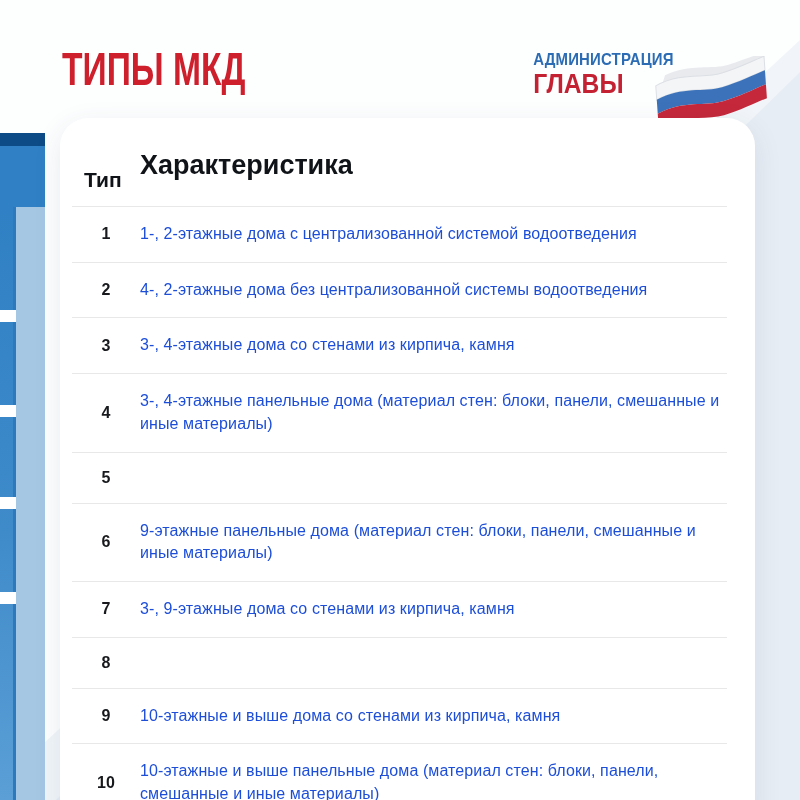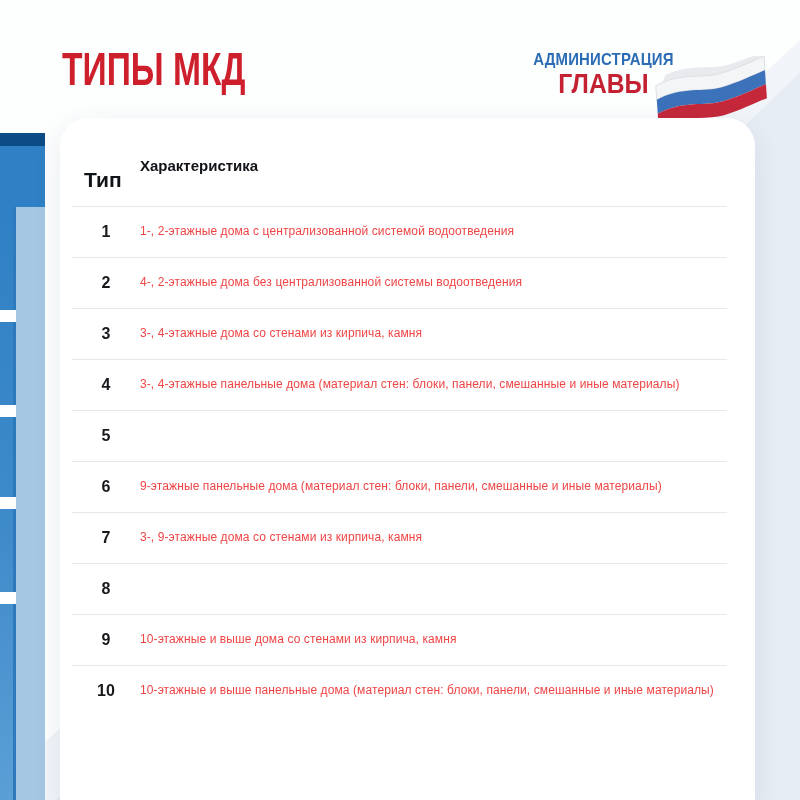--- a/index.html
+++ b/index.html
@@ -29,21 +29,21 @@
   .deco .gap{position:absolute;left:0;width:16px;height:12px;background:#ffffff;}
   .deco .gap.g1{top:177px}.deco .gap.g2{top:272px}.deco .gap.g3{top:364px}.deco .gap.g4{top:459px}
   
   .page-title{
     position:absolute;left:62px;top:44px;
     font-size:42px;font-weight:800;color:#ce1f2d;
     letter-spacing:0px;white-space:nowrap;
     transform:scaleX(.8) scaleY(1.08);transform-origin:left top;
   }
   .logo{position:absolute;right:38px;top:50px;width:200px;height:60px;}
-  .logo .txt{position:absolute;right:88px;top:0;text-align:center;white-space:nowrap;}
+  .logo .txt{position:absolute;right:88px;top:0;white-space:nowrap;}
   .logo .l1{
     font-size:17px;font-weight:800;color:#2b6cb5;letter-spacing:.2px;
     transform:scaleX(.88);transform-origin:right top;
   }
   .logo .l2{
     font-size:28px;font-weight:800;color:#c42233;margin-top:-2px;
     transform:scaleX(.88);transform-origin:right top;
   }
   .logo svg{position:absolute;right:-8px;top:6px;}
   
@@ -51,29 +51,29 @@
     position:absolute;left:60px;top:118px;width:695px;height:702px;
     background:#ffffff;border-radius:28px 28px 0 0;
     box-shadow:0 8px 28px rgba(40,70,110,.10);
     padding:0 28px 0 12px;box-sizing:border-box;
   }
   .thead{
     display:grid;grid-template-columns:68px 1fr;align-items:center;
     padding:20px 0 14px 0;
   }
   .thead .h-type{font-size:21px;font-weight:700;color:#101418;padding-left:12px;margin-top:30px;}
-  .thead .h-char{font-size:15px;font-weight:700;color:#101418;}
+  .thead .h-char{font-size:27px;font-weight:700;color:#101418;}
   .trow{
     display:grid;grid-template-columns:68px 1fr;align-items:center;
     border-top:1px solid #e8e8e8;
     padding:16px 0;
   }
   .trow .num{font-size:16px;font-weight:700;color:#17191c;text-align:center;}
   .trow .txt{
-    font-size:12px;color:#ef4444;line-height:1.42;letter-spacing:.1px;
+    font-size:16px;color:#1d4ed8;line-height:1.42;letter-spacing:.1px;
     max-width:612px;
   }
 </style>
 </head>
 <body>
 
 <div class="bg-band-soft"></div>
 <div class="bg-band"></div>
 
 <div class="deco">

